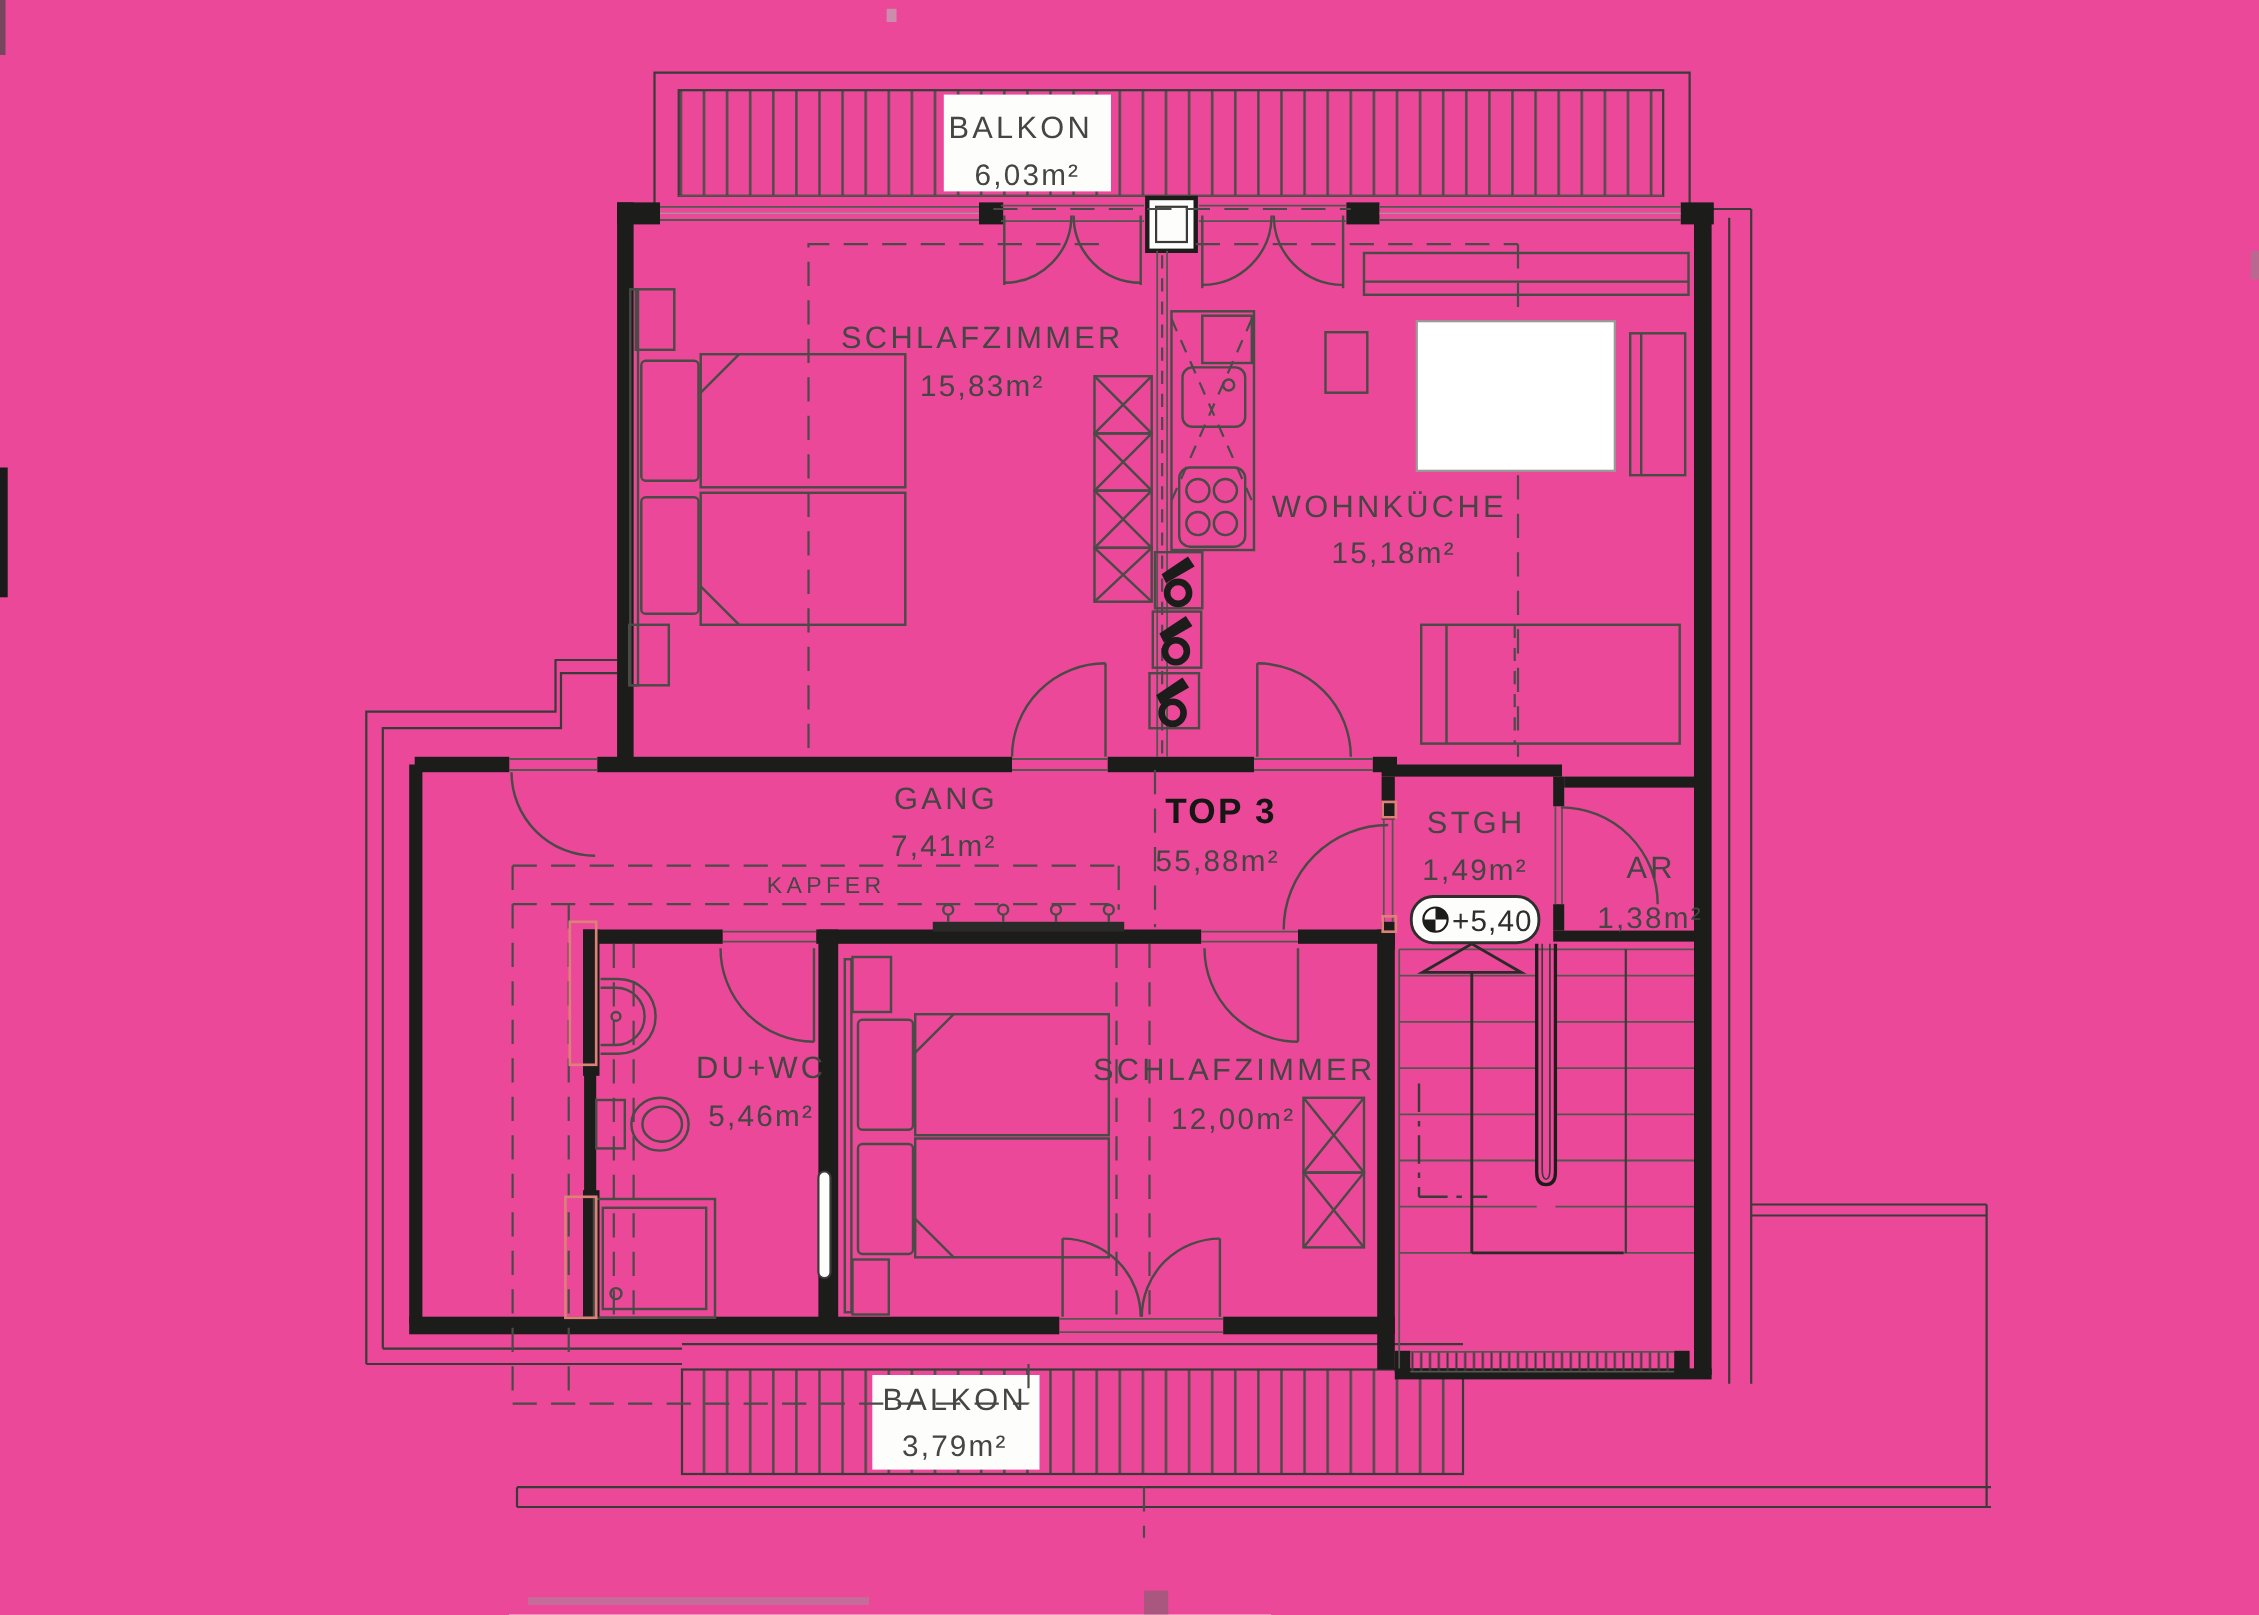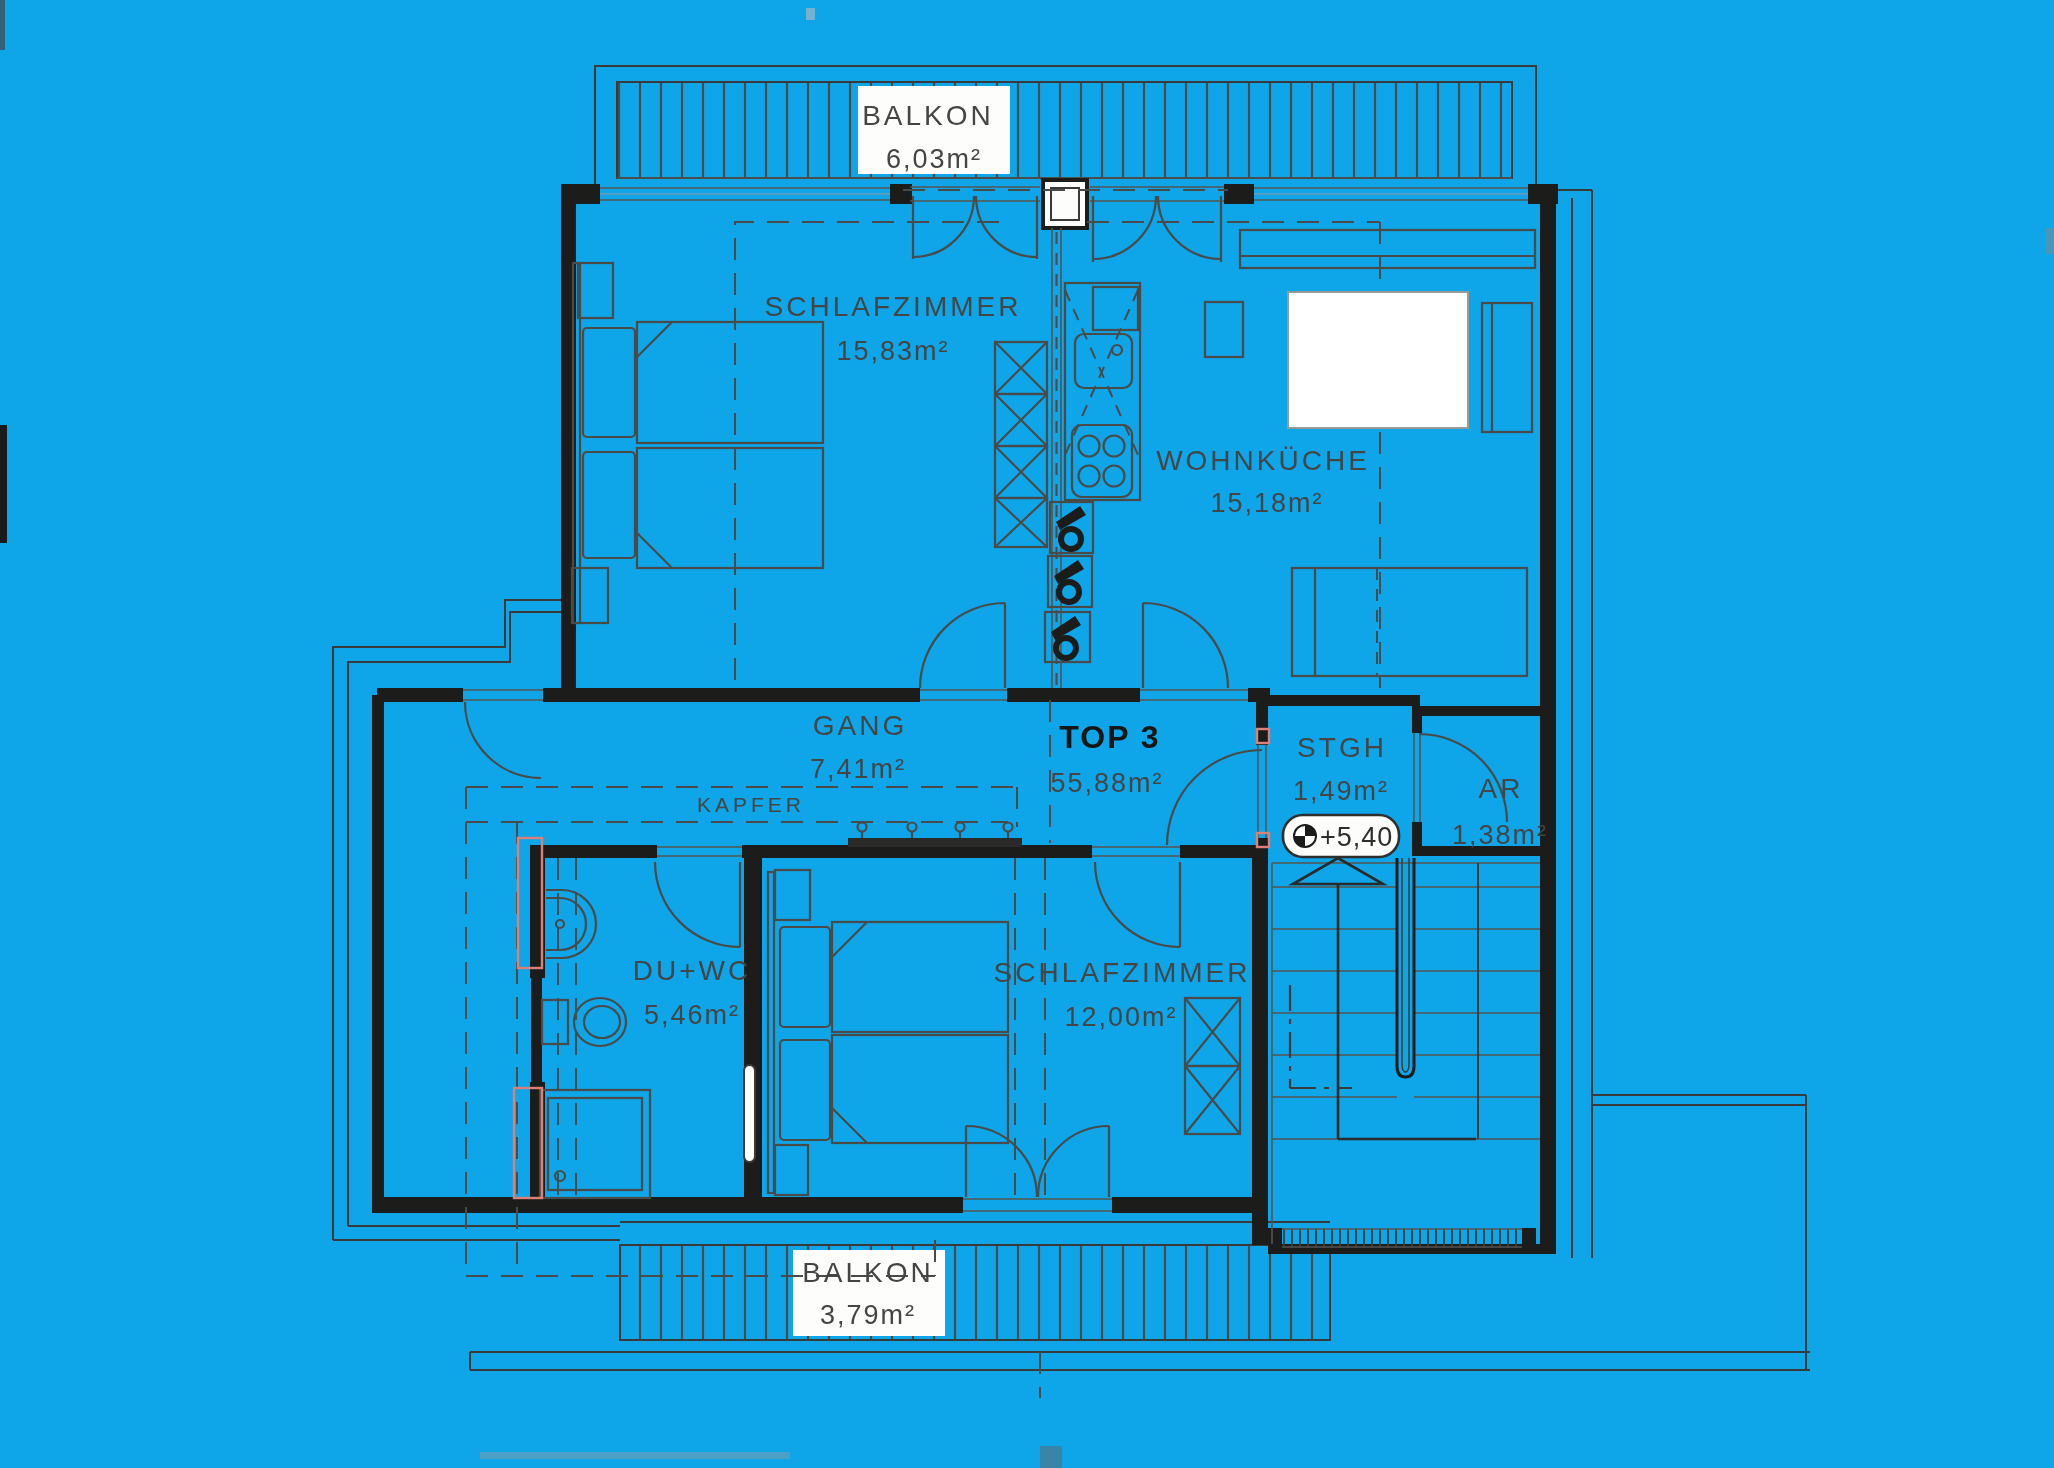--- a/index.html
+++ b/index.html
@@ -1,16 +1,16 @@
 <!DOCTYPE html>
 <html><head>
 <meta charset="utf-8">
 <style>
   html,body{margin:0;padding:0;background:#ffffff;}
-  .page{position:relative;width:2054px;height:1468px;background:#0ea5e9;overflow:hidden;
+  .page{position:relative;width:2054px;height:1468px;background:#ec4899;overflow:hidden;
         font-family:"Liberation Sans", sans-serif;}
   svg{position:absolute;left:0;top:0;}
   
   .thin   {stroke:#3a3a38;stroke-width:2;fill:none;}
   .thin15 {stroke:#55554f;stroke-width:1.6;fill:none;}
   .faint  {stroke:#9a9a96;stroke-width:1.2;fill:none;}
   .furn   {stroke:#4a4a46;stroke-width:2.2;fill:none;}
   .wall   {fill:#1c1c1a;stroke:none;}
   .dash   {stroke:#4a4a48;stroke-width:2;fill:none;stroke-dasharray:22 13;}
   .dashfine{stroke:#4a4a48;stroke-width:2;fill:none;stroke-dasharray:12 9;}

